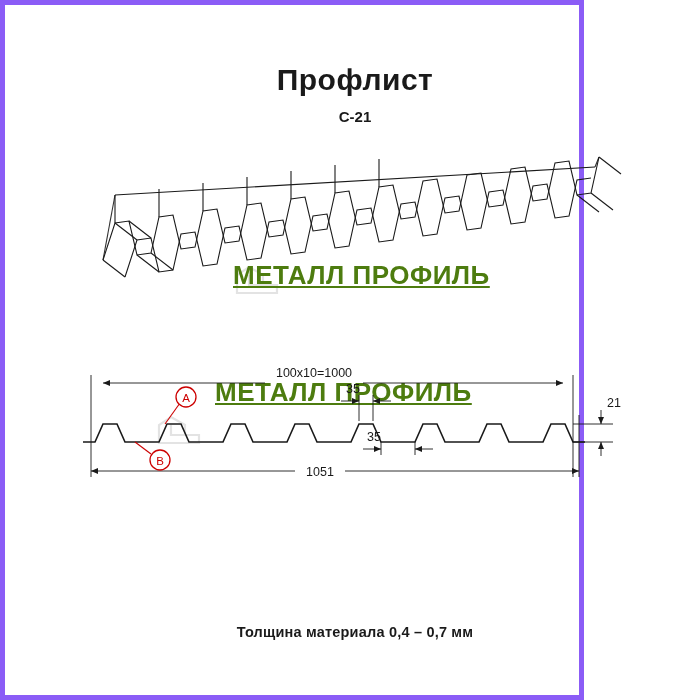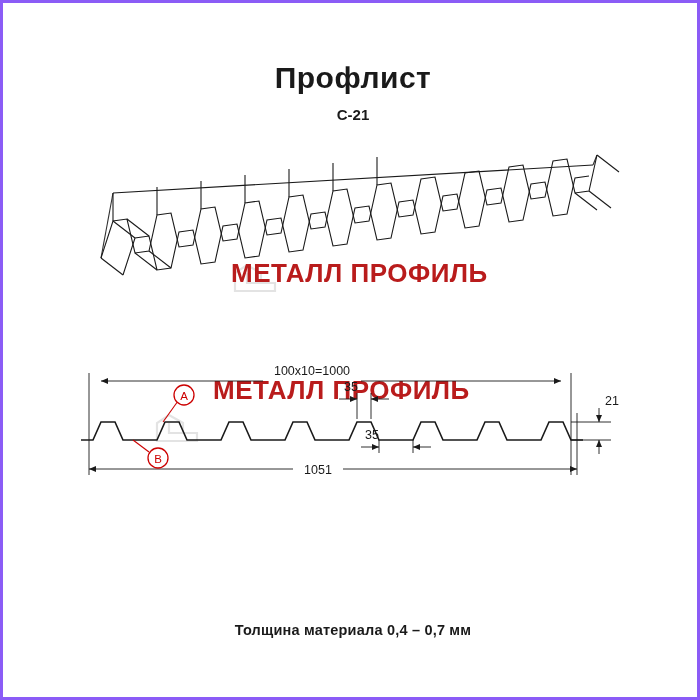--- a/index.html
+++ b/index.html
@@ -10,24 +10,24 @@
   body {
     width: 700px;
     height: 700px;
     font-family: "Liberation Sans", sans-serif;
     color: #1a1a1a;
     position: relative;
     overflow: hidden;
   }
   .page {
     position: relative;
-    width: 700px;
+    width: 584px;
     height: 700px;
     box-sizing: border-box;
-    border: 3px solid #8b5cf6;
+    border: 5px solid #8b5cf6;
   }
   .title {
     position: absolute;
     top: 58px;
     left: 0;
     width: 700px;
     text-align: center;
     font-size: 30px;
     font-weight: bold;
     letter-spacing: 0.5px;
@@ -64,24 +64,25 @@
   .dim-wrap {
     position: absolute;
     top: 350px;
     left: 68px;
     width: 545px;
     height: 145px;
   }
   .watermark {
     position: absolute;
     pointer-events: none;
-    color: #b91c1c;
+    color: #4d7c0f;
     font-weight: bold;
     white-space: nowrap;
     user-select: none;
+    text-decoration: underline;
   }
   .wm1 {
     top: 255px;
     left: 228px;
     font-size: 26px;
     letter-spacing: 0.5px;
   }
   .wm2 {
     top: 372px;
     left: 210px;

